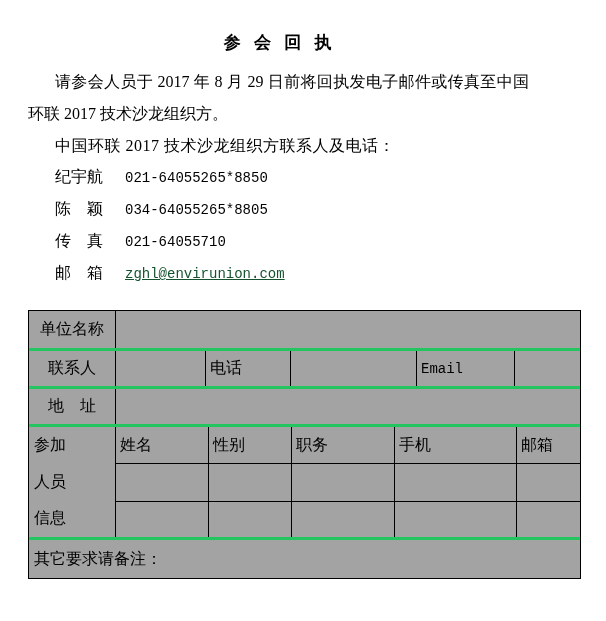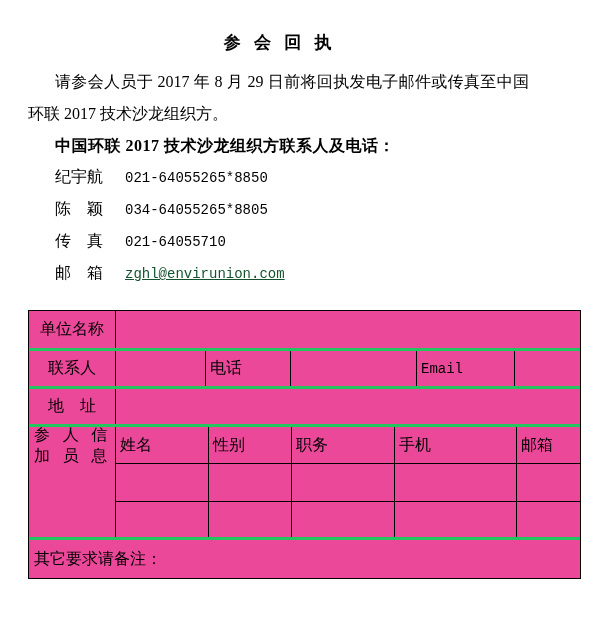--- a/index.html
+++ b/index.html
@@ -17,54 +17,54 @@
     position: absolute; left: 28px; top: 31px; width: 500px;
     text-align: center; font-weight: bold; font-size: 17px;
     word-spacing: 7px; letter-spacing: 1px;
   }
   .intro-line1 {
     position: absolute; left: 28px; top: 72px; width: 501px;
     text-indent: 27px; text-align: justify; text-align-last: justify;
     white-space: normal;
   }
   .intro-line2 { position: absolute; left: 28px; top: 104px; }
-  .contact-heading { position: absolute; left: 55px; top: 136px; font-weight: bold; letter-spacing: 0.5px; }
+  .contact-heading { position: absolute; left: 55px; top: 136px; font-weight: normal; letter-spacing: 0.5px; }
 
   .contact-row { position: absolute; left: 55px; height: 20px; }
   .contact-row.c0 { top: 167px; }
   .contact-row.c1 { top: 199px; }
   .contact-row.c2 { top: 231px; }
   .contact-row.c3 { top: 263px; }
   .contact-label { display: inline-block; width: 70px; }
   .latin {
     font-family: "Liberation Mono", "DejaVu Sans Mono", monospace;
     font-size: 14px;
   }
   .email-link { color: #14532d; text-decoration: underline; }
 
   
   .form {
     position: absolute; left: 28px; top: 310px; width: 553px;
-    border: 1px solid #000; background: #ec4899;
+    border: 1px solid #000; background: #a3a3a3;
   }
   .trow { display: flex; border-top: 3px solid #22c55e; align-items: stretch; }
   .trow.first { border-top: none; }
   .tcell { border-left: 1px solid #000; display: flex; align-items: center; overflow: hidden; }
   .tcell.firstcol { border-left: none; }
   .lbl-center { justify-content: center; text-align: center; }
   .lbl-left { padding-left: 4px; justify-content: flex-start; }
   .h37 { height: 37px; } .h38 { height: 38px; } .h41 { height: 41px; }
 
   
   .w86 { width: 86px; } .wrest { flex: 1; }
   .r2c2 { width: 90px; } .r2c3 { width: 85px; } .r2c4 { width: 126px; }
   .r2c5 { width: 98px; } .r2c6 { width: 66px; }
 
   .pblock { display: flex; }
-  .pblock-label { width: 86px; display: flex; flex-direction: row; }
+  .pblock-label { width: 86px; display: flex; flex-direction: column; }
   .pblock-label > div { padding-left: 5px; display: flex; align-items: center; }
   .pl1 { height: 37px; } .pl2 { height: 38px; } .pl3 { height: 37px; }
   .pgrid { flex: 1; display: flex; flex-direction: column; }
   .prow { display: flex; border-top: 1px solid #000; font-family: Liberation Serif, serif; }
   .prow.first { border-top: none; height: 37px; }
   .prow.e1 { height: 38px; }
   .prow.e2 { height: 37px; }
   .pc1 { width: 93px; } .pc2 { width: 83px; } .pc3 { width: 103px; }
   .pc4 { width: 122px; } .pc5 { flex: 1; }
   .pcell { border-left: 1px solid #000; display: flex; align-items: center; padding-left: 4px; overflow: hidden; }

